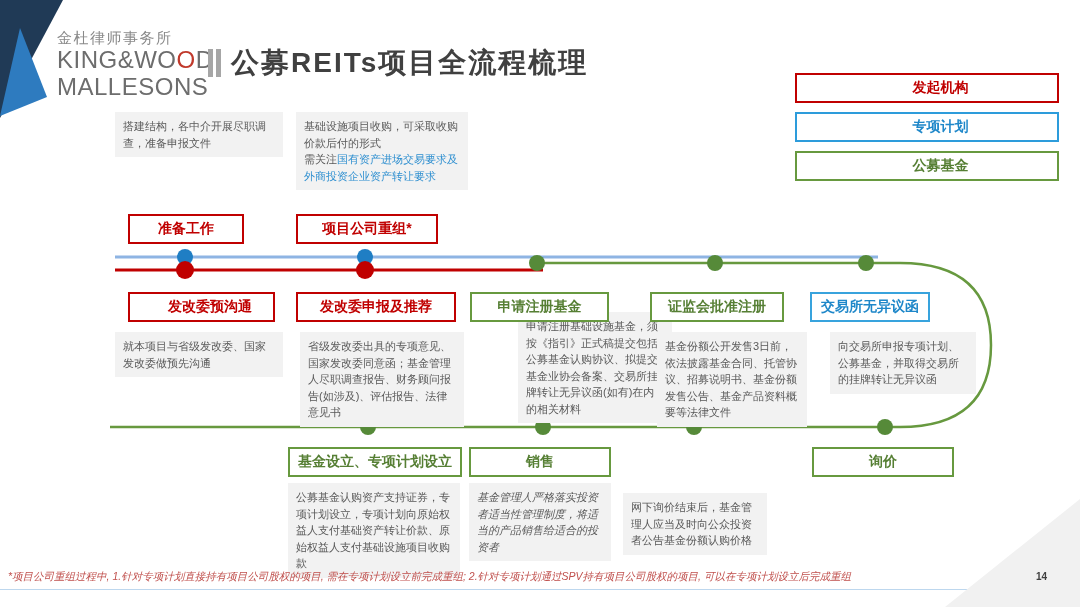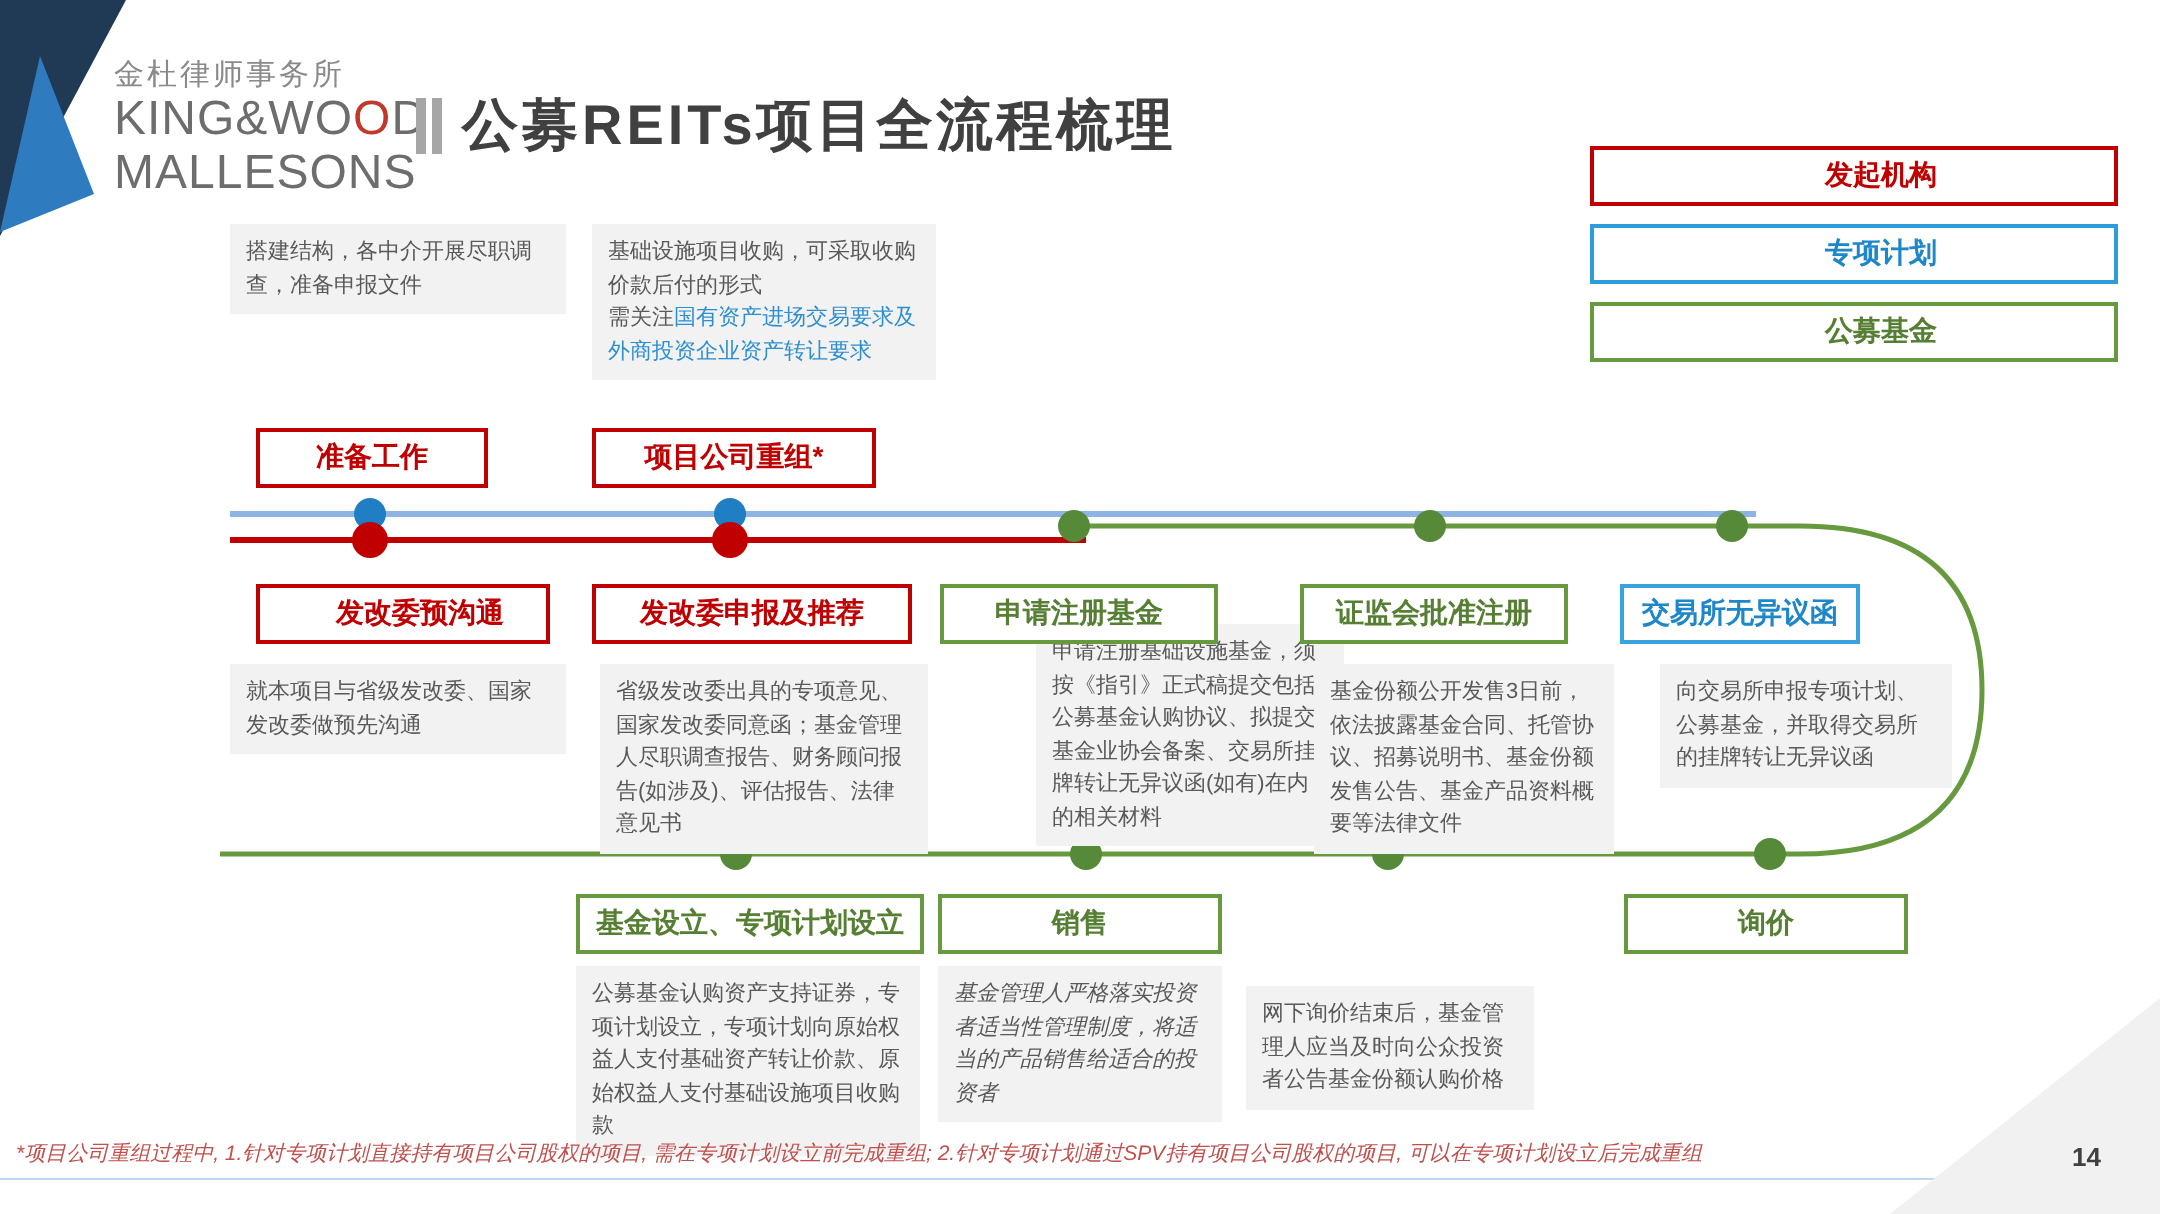--- a/index.html
+++ b/index.html
@@ -33,21 +33,21 @@
   
   .note{position:absolute;background:#f2f2f2;color:#595959;font-size:11px;line-height:1.5;
     padding:6px 8px;z-index:2;}
   .note .hl{color:#2e8fd0;}
   
   .flow-svg{position:absolute;left:0;top:0;z-index:1;}
   
   .footnote{position:absolute;left:8px;top:570px;font-size:10.5px;font-style:italic;
     color:#c0504d;z-index:3;white-space:nowrap;}
   .footer-line{position:absolute;left:0;top:589px;width:1045px;height:1px;background:#bdd7ee;}
-  .page-number{position:absolute;left:1036px;top:571px;font-size:13px;font-weight:bold;color:#404040;z-index:4;}
+  .page-number{position:absolute;left:1036px;top:571px;font-size:10px;font-weight:bold;color:#404040;z-index:4;}
   .corner-tri{position:absolute;right:0;bottom:0;z-index:0;}
 </style>
 </head>
 <body>
 
 <div class="slide">
 
   <svg class="corner-svg" width="70" height="125" viewBox="0 0 70 125">
     <polygon points="0,0 63,0 0,118" fill="#203a56"></polygon>
     <polygon points="20,28 47,97 0,116" fill="#2e7bbf"></polygon>

